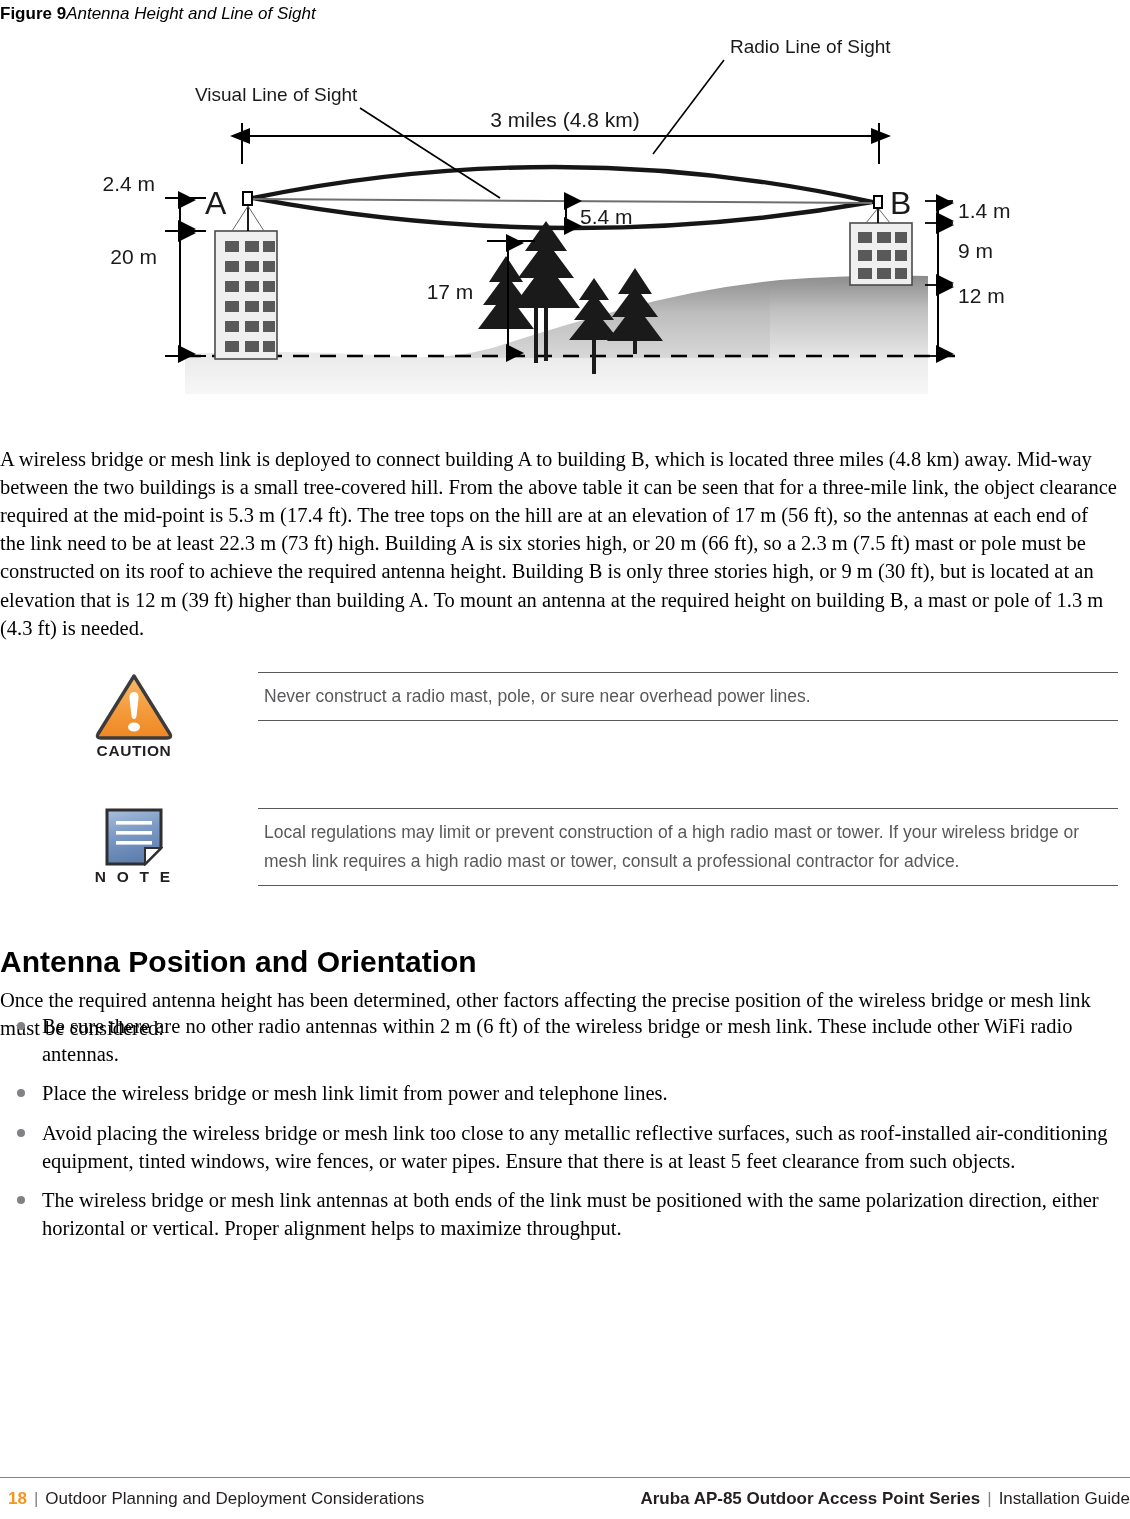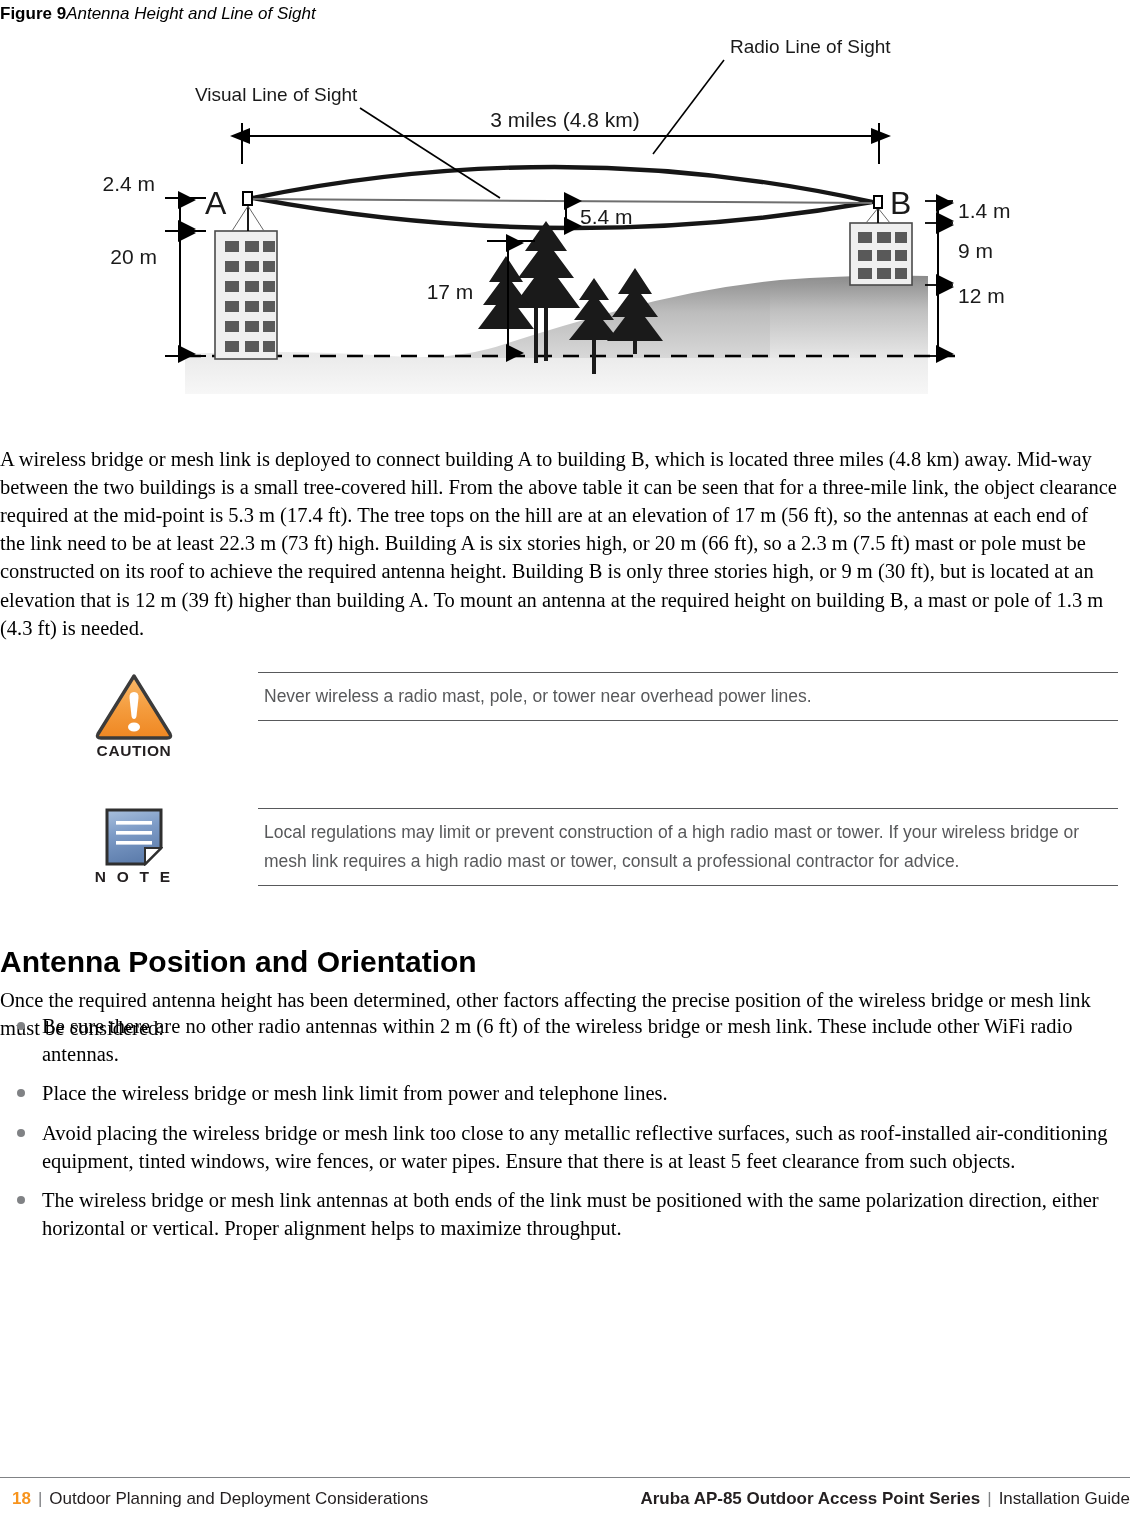--- a/index.html
+++ b/index.html
@@ -167,23 +167,24 @@
     position: absolute;
     left: 0;
     top: 1489px;
     width: 1130px;
     height: 26px;
     font-family: "Liberation Sans", sans-serif;
     font-size: 17px;
   }
   .footer-left {
     position: absolute;
-    left: 12px;
+    left: 0;
     top: 0;
     white-space: nowrap;
+    padding-left: 8px;
   }
   .footer-right {
     position: absolute;
     right: 0;
     top: 0;
     white-space: nowrap;
     text-align: right;
   }
   .pagenum {
     font-weight: bold;
@@ -401,21 +402,21 @@
           <stop offset="55%" stop-color="#f49b3c"></stop>
           <stop offset="100%" stop-color="#ef8722"></stop>
         </linearGradient>
       </defs>
       <path d="M40,4 L76,62 Q78,66 73,66 L7,66 Q2,66 4,62 Z" fill="url(#cautGrad)" stroke="#3b3b3b" stroke-width="3.4" stroke-linejoin="round"></path>
       <path d="M40,20 Q45,20 44.5,26 L42.5,44 Q42,47 40,47 Q38,47 37.5,44 L35.5,26 Q35,20 40,20 Z" fill="#ffffff"></path>
       <ellipse cx="40" cy="55" rx="6" ry="4.6" fill="#ffffff"></ellipse>
     </svg>
     <div class="admon-word">CAUTION</div>
   </div>
-  <div class="admon-body">Never wireless a radio mast, pole, or tower near overhead power lines.</div>
+  <div class="admon-body">Never construct a radio mast, pole, or sure near overhead power lines.</div>
 </div>
 
 <div class="admon" id="admon-note">
   <div class="admon-icon-col">
     <svg width="58" height="58" viewBox="0 0 58 58">
       <defs>
         <linearGradient id="noteGrad" x1="0" y1="0" x2="0.25" y2="1">
           <stop offset="0%" stop-color="#a9c0dd"></stop>
           <stop offset="45%" stop-color="#7e9cc7"></stop>
           <stop offset="100%" stop-color="#5f7fae"></stop>

